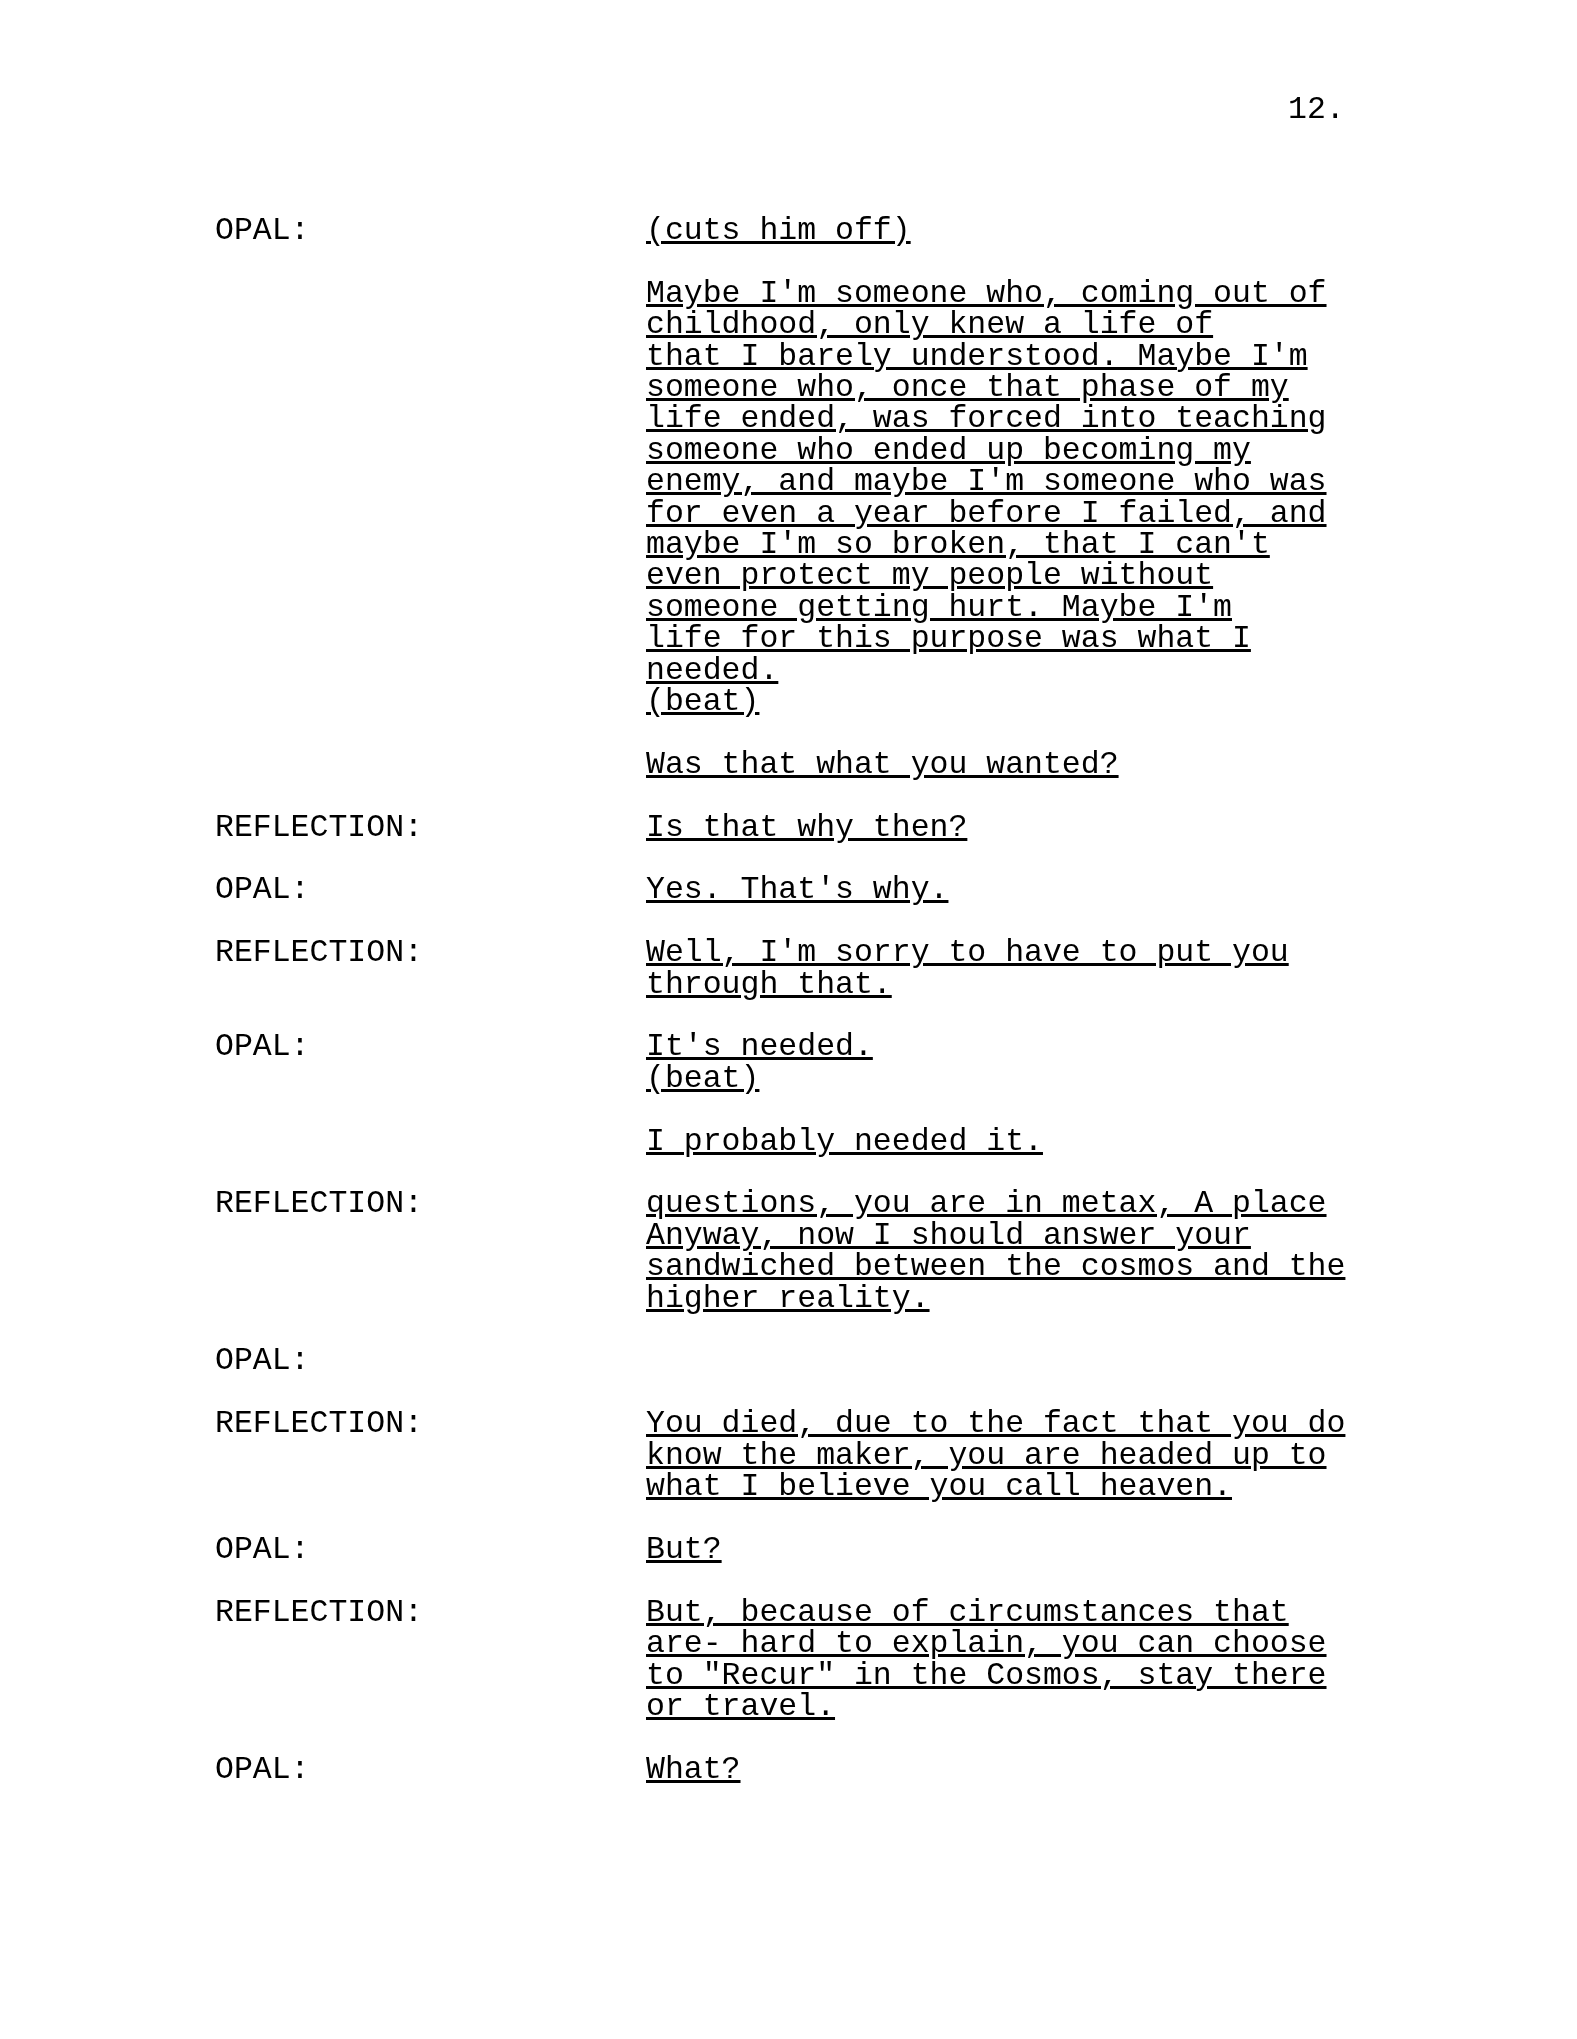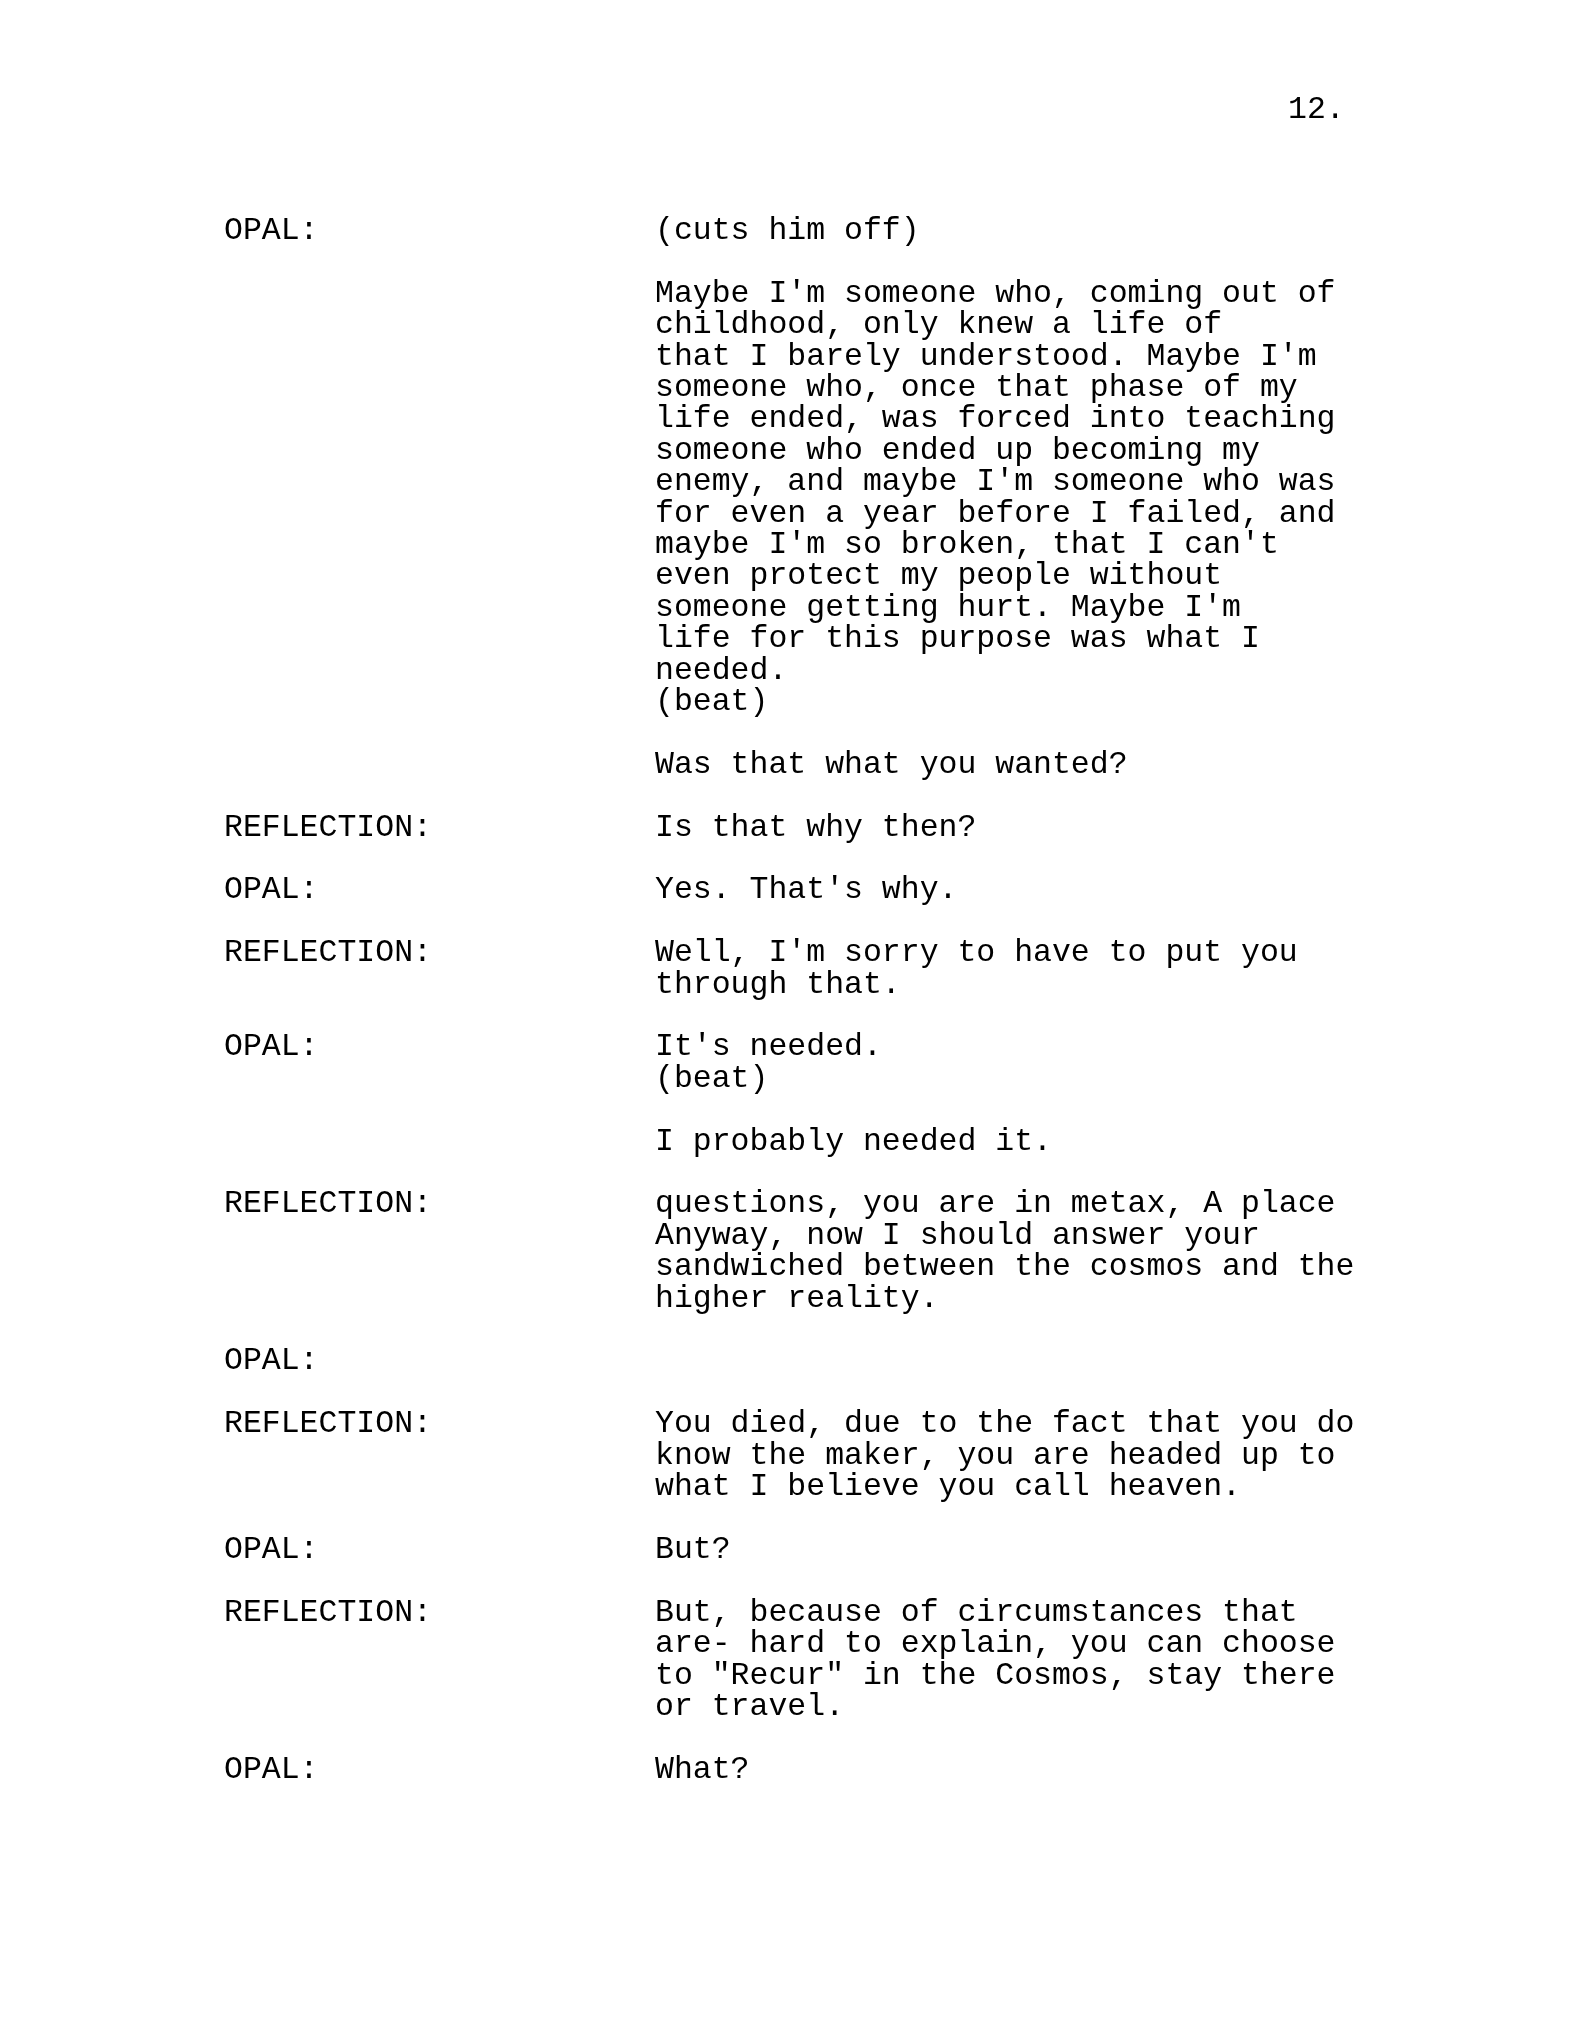--- a/index.html
+++ b/index.html
@@ -21,36 +21,37 @@
   }
   .page-number {
     position: absolute;
     top: 82px;
     left: 1288px;
     white-space: pre;
   }
   .script {
     position: absolute;
     top: 203px;
-    left: 224px;
+    left: 215px;
     width: 1170px;
   }
   .entry {
     display: flex;
     align-items: flex-start;
     margin-bottom: 31.4px; 
   }
   .speaker {
     flex: 0 0 431px;
     width: 431px;
     white-space: pre;
   }
   .dialogue {
     flex: 1 1 auto;
     max-width: 740px;
+    text-decoration: underline;
   }
   .para + .para {
     margin-top: 31.4px; 
   }
   .line {
     white-space: pre;
   }
 </style>
 </head>
 <body>

